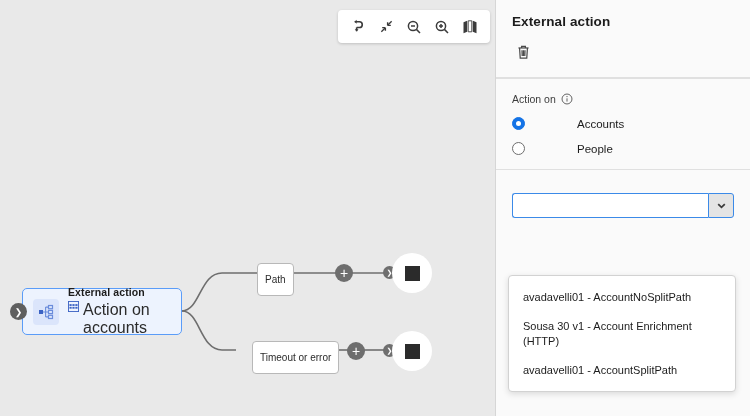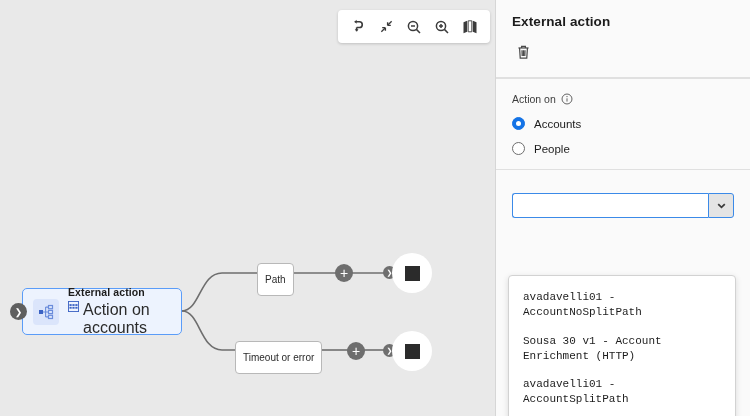--- a/index.html
+++ b/index.html
@@ -81,21 +81,21 @@
     position: absolute;
     background: #ffffff;
     border: 1px solid #b8b8b8;
     border-radius: 4px;
     font-size: 10px; color: #2b2b2b;
     padding: 10px 7px;
     z-index: 4;
     white-space: nowrap;
   }
   .pill-path { left: 257px; top: 263px; }
-  .pill-timeout { left: 235px; top: 341px; }
+  .pill-timeout { left: 252px; top: 341px; }
 
   .plus-btn {
     position: absolute;
     width: 18px; height: 18px; border-radius: 50%;
     background: #6e6e6e; color: #ffffff;
     display: flex; align-items: center; justify-content: center;
     font-size: 14px; line-height: 1; font-weight: 300;
     z-index: 5; cursor: pointer;
   }
   .plus-top { left: 335px; top: 264px; }
@@ -160,21 +160,21 @@
     width: 13px; height: 13px; border-radius: 50%;
     border: 1.5px solid #6e6e6e; background: #ffffff;
     display: flex; align-items: center; justify-content: center;
     flex: none;
   }
   .radio.checked { border-color: #1473e6; background: #1473e6; }
   .radio.checked::after {
     content: ""; width: 5px; height: 5px; border-radius: 50%;
     background: #ffffff;
   }
-  .radio-label { font-size: 11.5px; color: #1c1c1c; }
+  .radio-label { font-size: 11.5px; color: #1c1c1c; margin-left: 43px; }
 
   
   .combo-wrap { margin-top: 9px; display: flex; height: 25px; }
   .combo-input {
     flex: 1; height: 25px;
     background: #ffffff;
     border: 1.5px solid #3b8ae8;
     border-right: none;
     border-radius: 3px 0 0 3px;
     font-family: "Liberation Sans", sans-serif;
@@ -200,21 +200,20 @@
     border-radius: 4px;
     box-shadow: 0 2px 6px rgba(0,0,0,0.13);
     padding: 7px 0;
     z-index: 20;
   }
   .dd-option {
     font-size: 11px; color: #1c1c1c;
     padding: 7px 14px;
     line-height: 1.35;
     cursor: pointer;
-    font-family: Liberation Mono, monospace;
   }
 </style>
 </head>
 <body>
 
 <div class="app">
 
   <div class="canvas">
 
     <svg class="canvas-svg">

